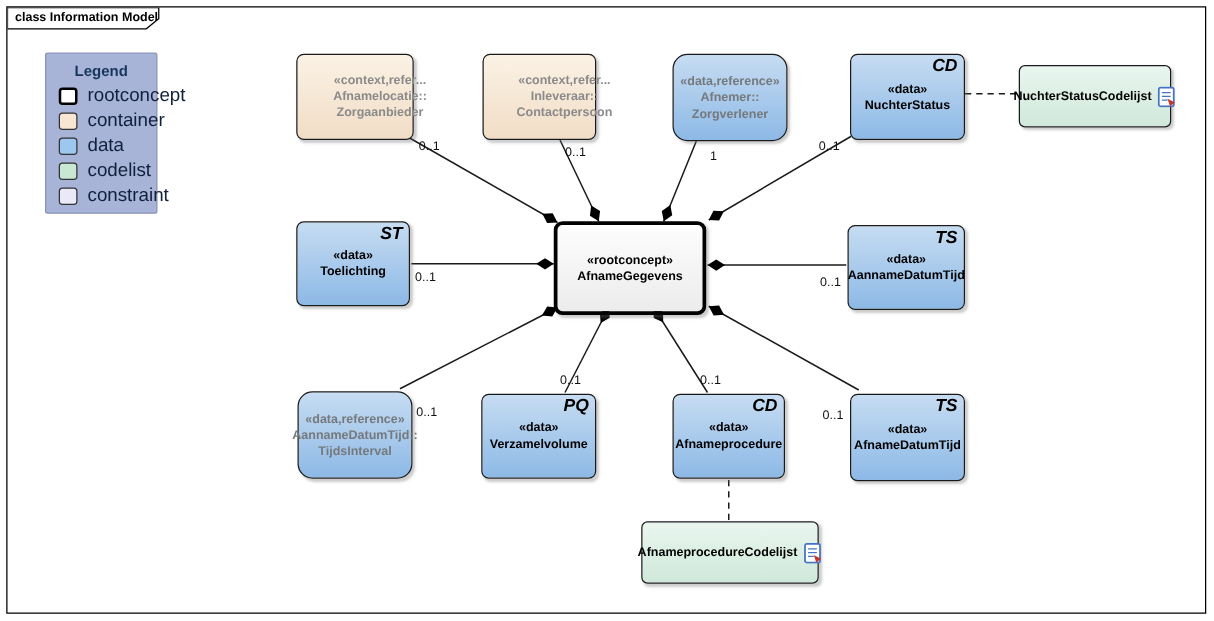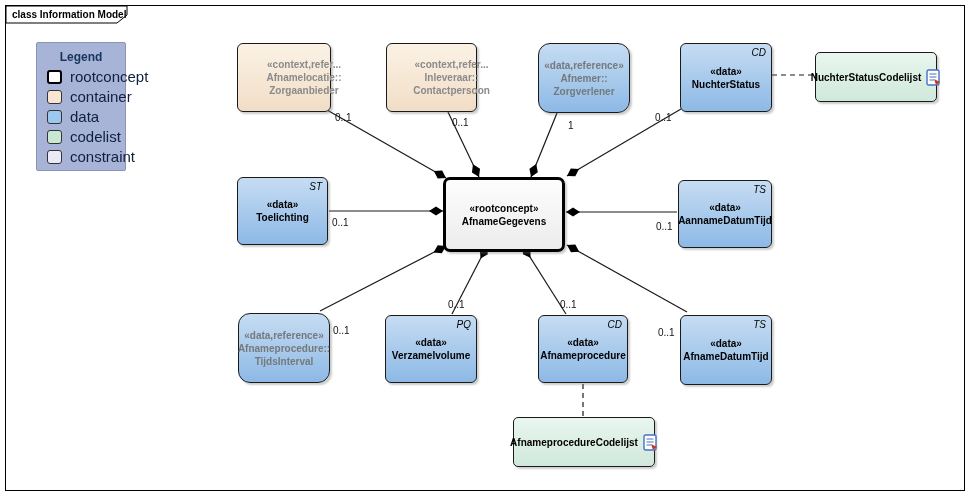--- a/index.html
+++ b/index.html
@@ -9,21 +9,21 @@
   .frame-tab { position:absolute; left:6px; top:6px; width:122px; height:18px; z-index:4; }
   .frame-tab-label { position:absolute; left:12px; top:9px; font-size:10px; font-weight:bold; color:#000; white-space:nowrap; z-index:5; }
 
   svg.wires { position:absolute; left:0; top:0; width:971px; height:497px; z-index:1; }
 
   .node { position:absolute; z-index:2; border:1px solid #1a1a1a; border-radius:6px;
           display:flex; flex-direction:column; align-items:center; justify-content:center;
           text-align:center; line-height:13px; box-shadow:2px 2px 2px rgba(110,110,110,0.35); }
   .node .stereo { font-size:10px; font-weight:bold; white-space:nowrap; }
   .node .nm { font-size:10px; font-weight:bold; white-space:nowrap; }
-  .node .tcode { position:absolute; top:2px; right:5px; font-size:10px; font-style:italic; font-weight:normal; color:#000; }
+  .node .tcode { position:absolute; top:2px; right:5px; font-size:14px; font-style:italic; font-weight:bold; color:#000; }
 
   .n-data  { background:linear-gradient(180deg,#c6dcf2 0%,#8db9e6 100%); color:#000; }
   .n-ref   { background:linear-gradient(180deg,#c6dcf2 0%,#8db9e6 100%); color:#75797c;border-radius:12px; }
   .n-cont  { background:linear-gradient(180deg,#fbf2e5 0%,#f1ddc6 100%); color:#8a8a8a;padding-left:40px; }
   .n-root  { background:linear-gradient(180deg,#fdfdfd 0%,#ececec 100%); color:#000;
              border:3px solid #000; border-radius:7px; }
   .n-code  { background:linear-gradient(180deg,#e9f6ef 0%,#d0e8db 100%); color:#000;
              flex-direction:row; gap:5px; border-radius:5px; }
 
   .mult { position:absolute; z-index:3; font-size:10px; color:#111; white-space:nowrap; }
@@ -145,21 +145,21 @@
   </div>
 
   <div class="node n-data" style="left:678px;top:180px;width:94px;height:68px">
     <span class="tcode">TS</span>
     <span class="stereo">«data»</span>
     <span class="nm">AannameDatumTijd</span>
   </div>
 
   <div class="node n-ref" style="left:238px;top:313px;width:92px;height:70px">
     <span class="stereo">«data,reference»</span>
-    <span class="nm">Afnameprocedure::</span>
+    <span class="nm">AannameDatumTijd::</span>
     <span class="nm">TijdsInterval</span>
   </div>
 
   <div class="node n-data" style="left:385px;top:315px;width:92px;height:68px">
     <span class="tcode">PQ</span>
     <span class="stereo">«data»</span>
     <span class="nm">Verzamelvolume</span>
   </div>
 
   <div class="node n-data" style="left:538px;top:315px;width:90px;height:68px">

